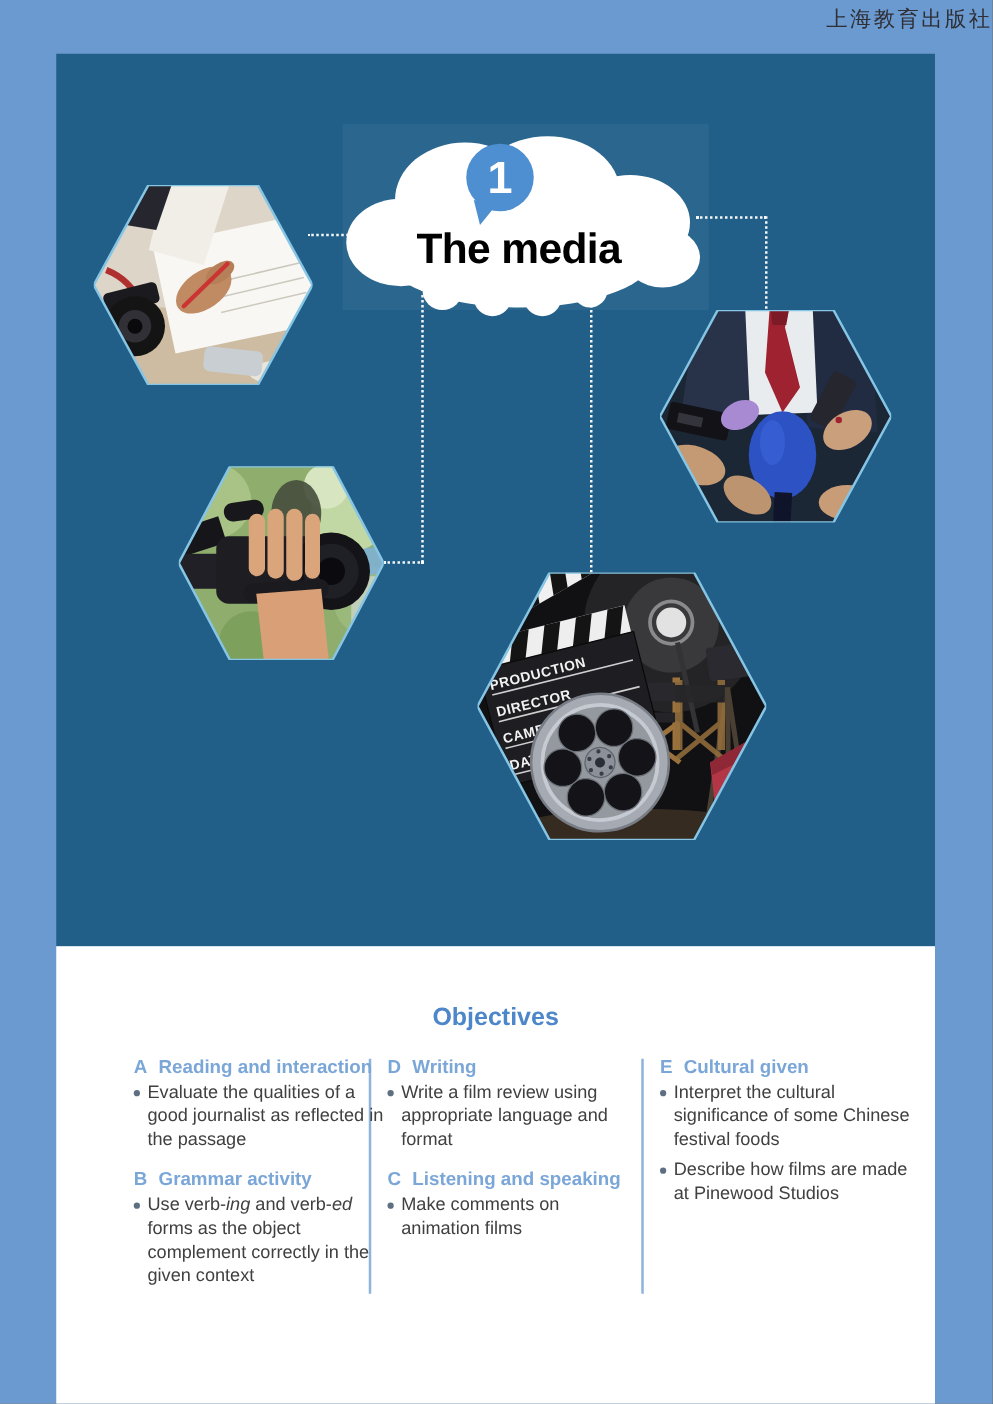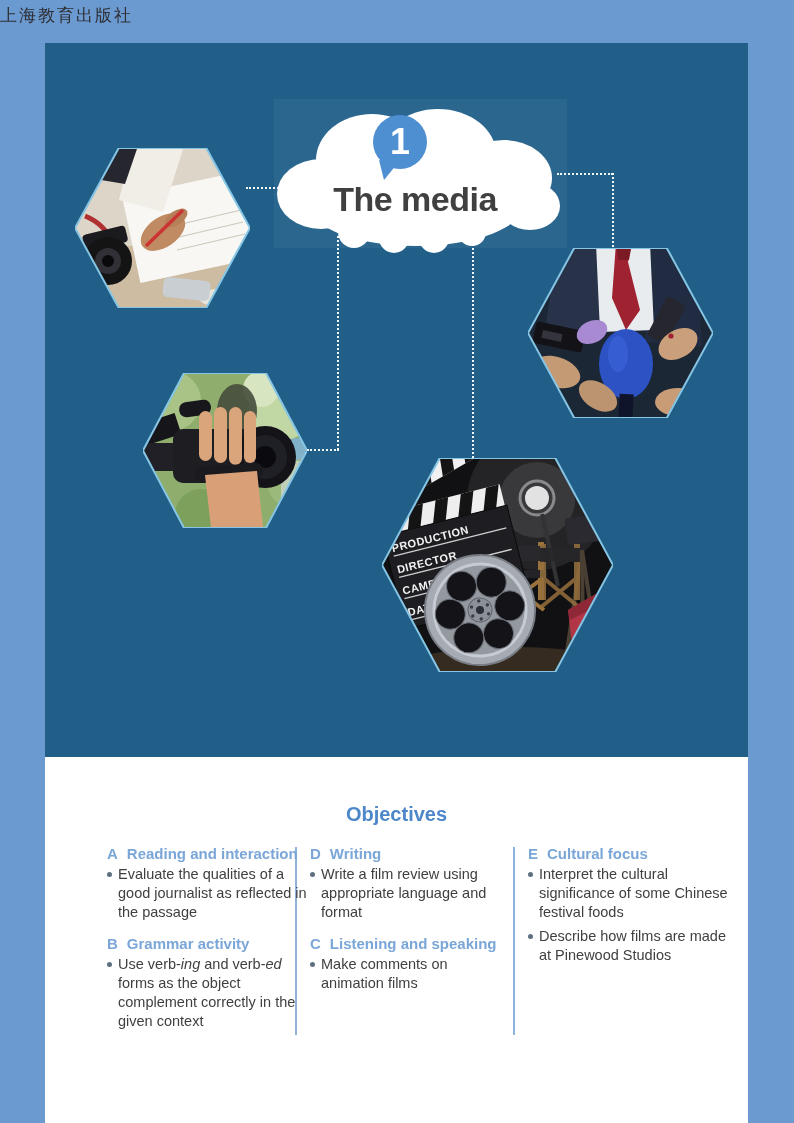--- a/index.html
+++ b/index.html
@@ -4,38 +4,38 @@
 <style>
   * { margin:0; padding:0; box-sizing:border-box; }
   html,body { background:#888; }
   body { font-family:"Liberation Sans", sans-serif; }
   .page {
     position:relative; width:794px; height:1123px; margin:0 auto;
     background:#6b9ad0; overflow:hidden;
   }
   .publisher {
     position:absolute; top:4px; left:0; width:100%;
-    text-align:left; font-family:"DejaVu Serif","Liberation Serif",serif;
+    text-align:right; font-family:"DejaVu Serif","Liberation Serif",serif;
     font-size:17px; color:#2e2e34; letter-spacing:2px;
   }
   .panel-dark { position:absolute; left:45px; top:43px; width:703px; height:714px; background:#215e88; }
   .panel-white { position:absolute; left:45px; top:757px; width:703px; height:416px; background:#ffffff; }
   .light-rect { position:absolute; left:274px; top:99px; width:293px; height:149px; background:#2a668e; }
 
   .dotted-h { position:absolute; border-top:2px dotted rgba(255,255,255,0.95); z-index:2; }
   .dotted-v { position:absolute; border-left:2px dotted rgba(255,255,255,0.95); z-index:2; }
 
   .hex { position:absolute; z-index:3; }
   .hex svg { display:block; width:100%; height:100%; }
 
   .cloud-wrap { position:absolute; left:266px; top:98px; width:298px; height:156px; z-index:4; }
   .cloud-wrap svg { display:block; width:100%; height:100%; overflow:visible; }
   .unit-title {
     position:absolute; left:0; top:82px; width:100%;
-    text-align:center; font-size:34px; font-weight:bold; color:#404040;
+    text-align:center; font-size:34px; font-weight:bold; color:#000000;
     letter-spacing:-0.5px; z-index:5;
   }
 
   .obj-title {
     position:absolute; left:0; top:46px; width:100%;
     text-align:center; font-size:20px; font-weight:bold; color:#4d87c9;
   }
   .obj-col { position:absolute; top:88px; }
   .col-1 { left:62px;  width:204px; }
   .col-2 { left:265px; width:200px; }
@@ -325,21 +325,21 @@
         <div class="bullet">
           <span class="dot"></span>
           <span class="btext"><span>Make comments on animation films</span></span>
         </div>
       </div>
     </div>
 
     <div class="obj-col col-3">
       <div class="obj-section">
         <div class="obj-heading">
-          <span class="obj-label">E</span><span>Cultural focus</span>
+          <span class="obj-label">E</span><span>Cultural given</span>
         </div>
         <div class="bullet">
           <span class="dot"></span>
           <span class="btext"><span>Interpret the cultural significance of some Chinese festival foods</span></span>
         </div>
         <div class="bullet">
           <span class="dot"></span>
           <span class="btext"><span>Describe how films are made at Pinewood Studios</span></span>
         </div>
       </div>

